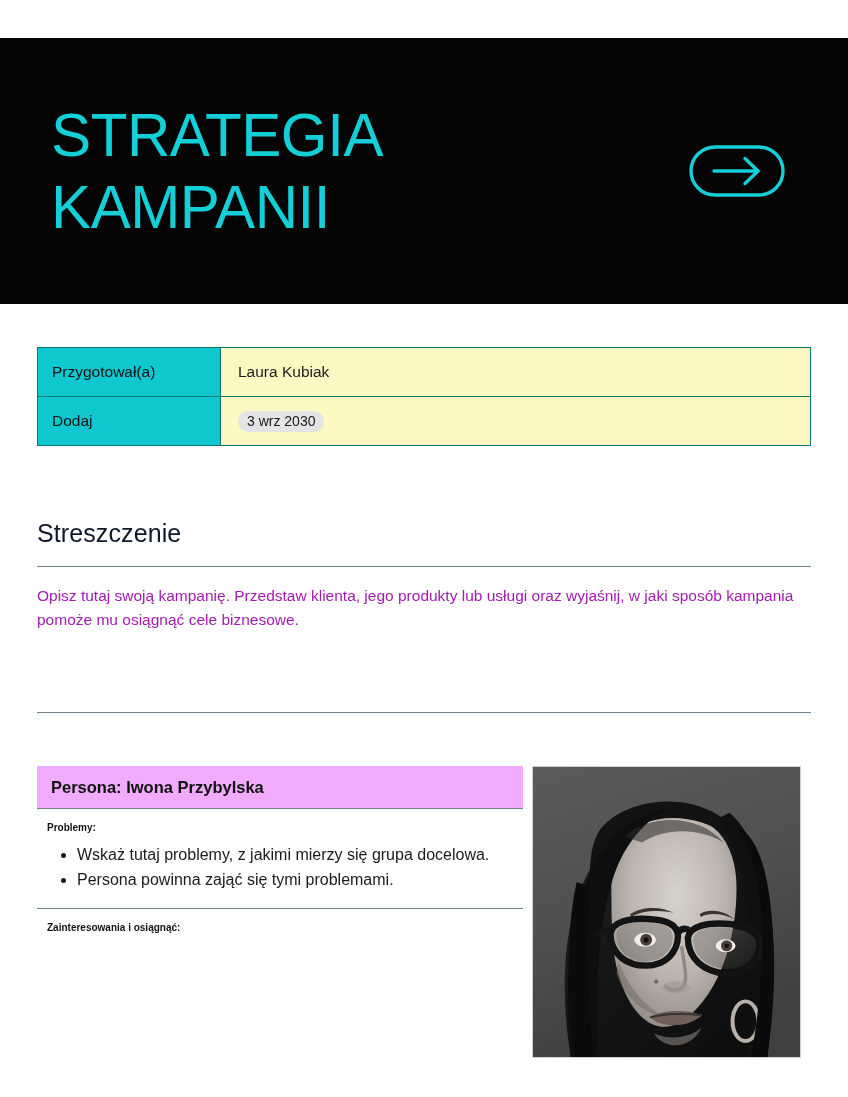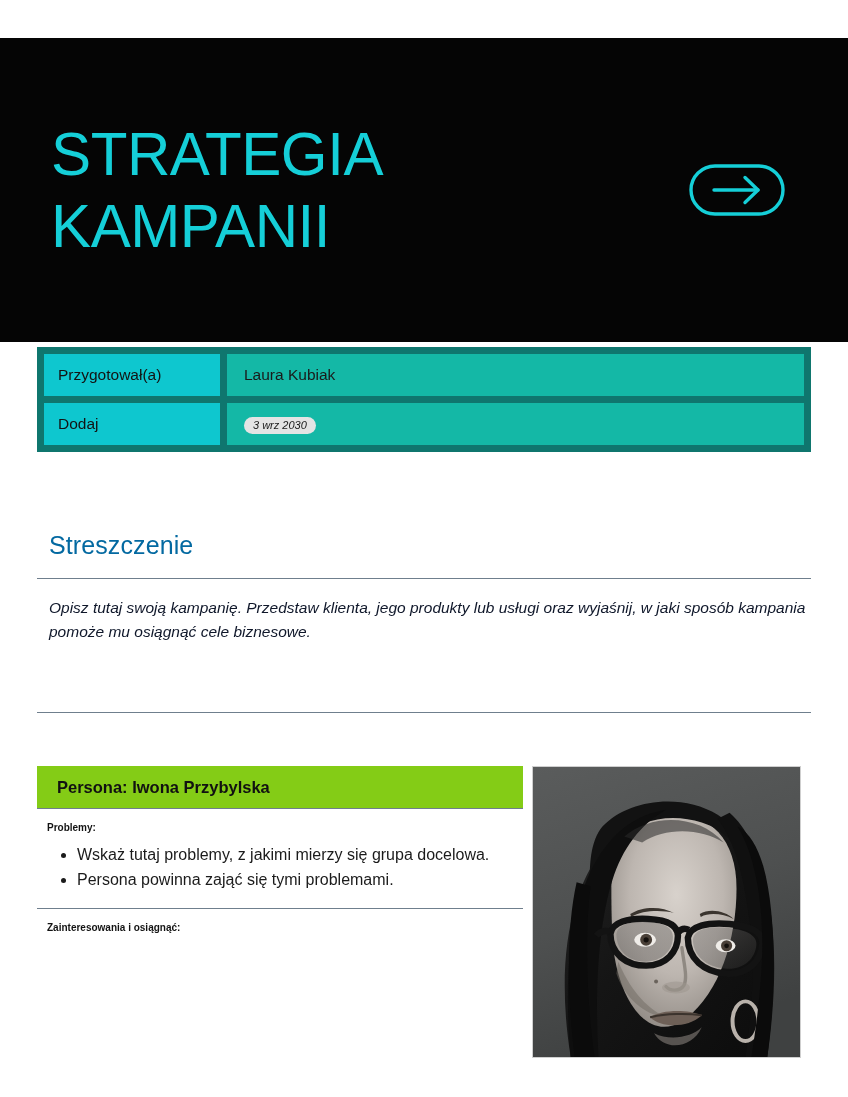--- a/index.html
+++ b/index.html
@@ -14,21 +14,21 @@
     overflow: hidden;
     position: relative;
   }
 
   
   .header-banner {
     position: absolute;
     left: 0;
     top: 38px;
     width: 848px;
-    height: 304px;
+    height: 266px;
     background: #050505;
     display: flex;
     align-items: center;
     justify-content: space-between;
     padding: 0 62px 0 51px;
   }
   .header-title {
     color: #15cfd8;
     font-family: "Liberation Sans", sans-serif;
     font-size: 62px;
@@ -50,97 +50,95 @@
   
   .meta-table {
     position: absolute;
     left: 37px;
     top: 347px;
     width: 774px;
     border-collapse: collapse;
     table-layout: fixed;
   }
   .meta-table td {
-    border: 7px solid #0f766e;
+    border: 1px solid #0f766e;
     height: 49px;
     padding: 0 14px;
     font-size: 15.5px;
     vertical-align: middle;
   }
   .meta-label {
     width: 183px;
     background: #0ec7cf;
     color: #131313;
     font-size: 15.5px;
   }
   .meta-value {
-    background: #14b8a6;
+    background: #fef9c3;
     color: #1a1a1a;
     padding-left: 17px !important;
   }
   .date-chip {
     display: inline-block;
     background: #e4e4e4;
     border-radius: 11px;
     padding: 2px 9px 3px 9px;
-    font-size: 11px;
+    font-size: 14px;
     color: #1a1a1a;
-    font-style: italic;
   }
 
   
   .section {
     position: absolute;
     left: 37px;
     width: 774px;
   }
   .section-heading {
     font-size: 25px;
     font-weight: 400;
-    color: #0369a1;
-    margin: 12px;
+    color: #0f172a;
+    margin: 0;
     letter-spacing: 0.1px;
   }
   .section-rule {
     border: 0;
     border-top: 1.4px solid #6f7f8d;
     margin: 18px 0 0 0;
     width: 100%;
   }
   .section-body {
     font-size: 15.5px;
     line-height: 1.55;
-    color: #0f172a;
-    margin: 17px 0 0 12px;
+    color: #a21caf;
+    margin: 17px 0 0 0;
     max-width: 772px;
-    font-style: italic;
   }
 
   #sec-streszczenie { top: 519px; }
   #sec-grupa { top: 694px; }
 
   
   .persona-wrap {
     position: absolute;
     left: 37px;
     top: 766px;
     width: 774px;
     display: flex;
     gap: 0;
   }
   .persona-col {
     width: 486px;
     flex: none;
   }
   .persona-bar {
-    background: #84cc16;
+    background: #f0abfc;
     height: 42px;
     display: flex;
     align-items: center;
-    padding-left: 20px;
+    padding-left: 14px;
   }
   .persona-bar-text {
     font-size: 16.5px;
     font-weight: bold;
     color: #111111;
   }
   .persona-desc {
     font-size: 14.5px;
     line-height: 1.5;
     color: #1b1b1b;

